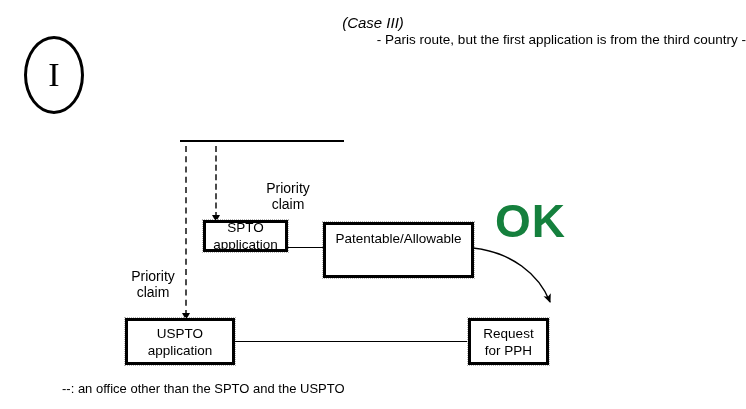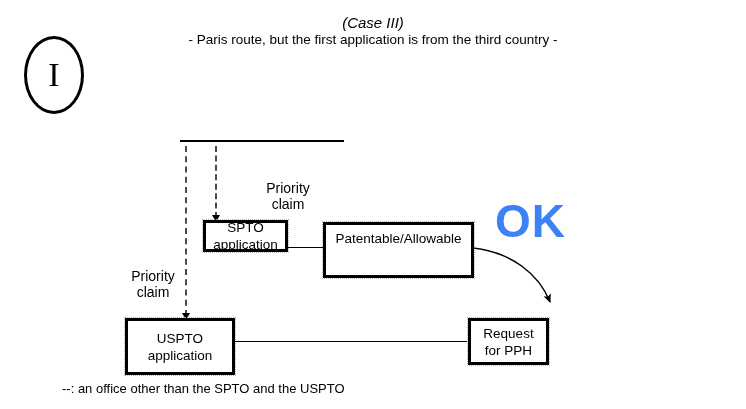--- a/index.html
+++ b/index.html
@@ -30,21 +30,21 @@
     font-size: 15px;
     line-height: 17px;
     letter-spacing: 0px;
     white-space: nowrap;
   }
   .case-sub {
     position: absolute;
     left: 0;
     top: 32px;
     width: 746px;
-    text-align: center;
+    text-align: right;
     font-size: 13.5px;
     line-height: 16px;
     white-space: nowrap;
   }
 
   
   .oval {
     position: absolute;
     left: 24px;
     top: 36px;
@@ -120,21 +120,21 @@
 
   
   .ok-mark {
     position: absolute;
     left: 495px;
     top: 198px;
     font-size: 46px;
     line-height: 46px;
     font-weight: bold;
     letter-spacing: 1px;
-    color: #3b82f6;
+    color: #15803d;
     font-family: "Liberation Sans", sans-serif;
   }
 
   
   .curve-svg {
     position: absolute;
     left: 465px;
     top: 240px;
     width: 110px;
     height: 80px;
@@ -199,21 +199,21 @@
 
   <svg class="curve-svg" viewBox="0 0 110 80">
     <defs>
       <marker id="ah" markerWidth="7" markerHeight="7" refX="5.2" refY="3" orient="auto" markerUnits="strokeWidth">
         <path d="M0,0.4 L6,3 L0,5.6 L1.4,3 z" fill="#000000"></path>
       </marker>
     </defs>
     <path d="M 8,8 C 46,12 74,34 85,62" fill="none" stroke="#000000" stroke-width="1.5" marker-end="url(#ah)"></path>
   </svg>
 
-  <div class="box" style="left:125px; top:318px; width:110px; height:57px;">
+  <div class="box" style="left:125px; top:318px; width:110px; height:47px;">
     <span class="box-text">
       <span>USPTO</span><br>
       <span>application</span>
     </span>
   </div>
 
   <div class="hline thin" style="left:235px; top:341px; width:233px;"></div>
 
   <div class="box" style="left:468px; top:318px; width:81px; height:47px;">
     <span class="box-text">

